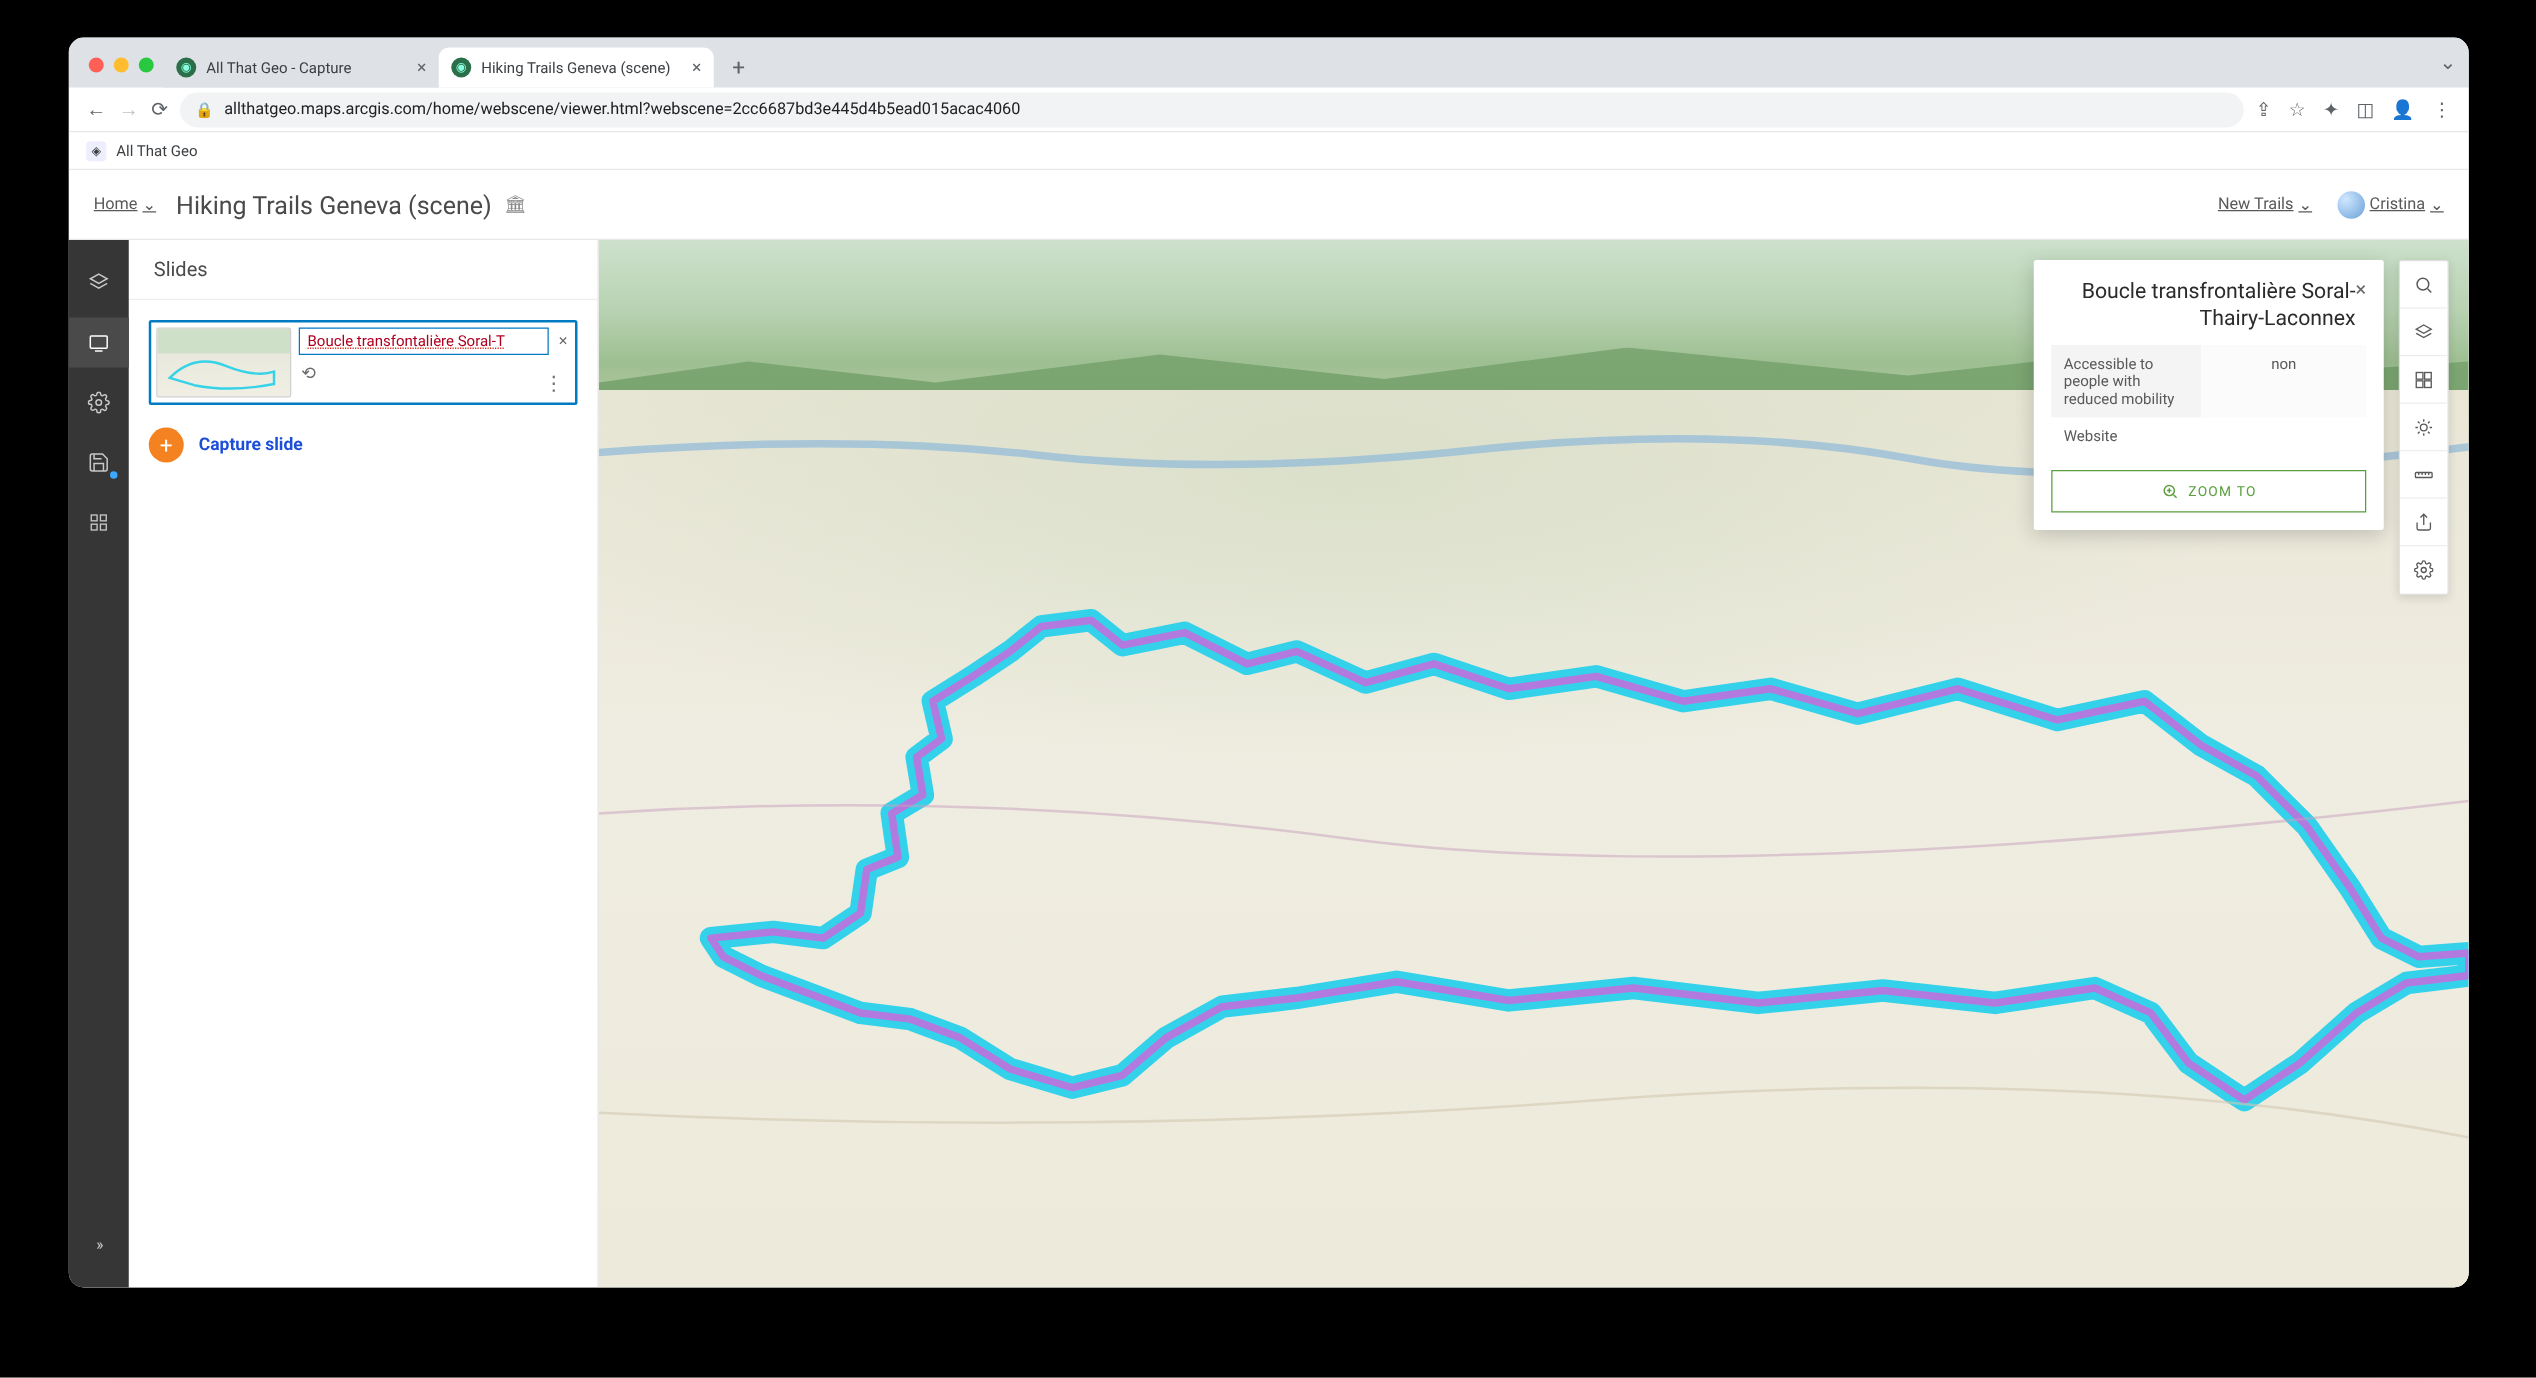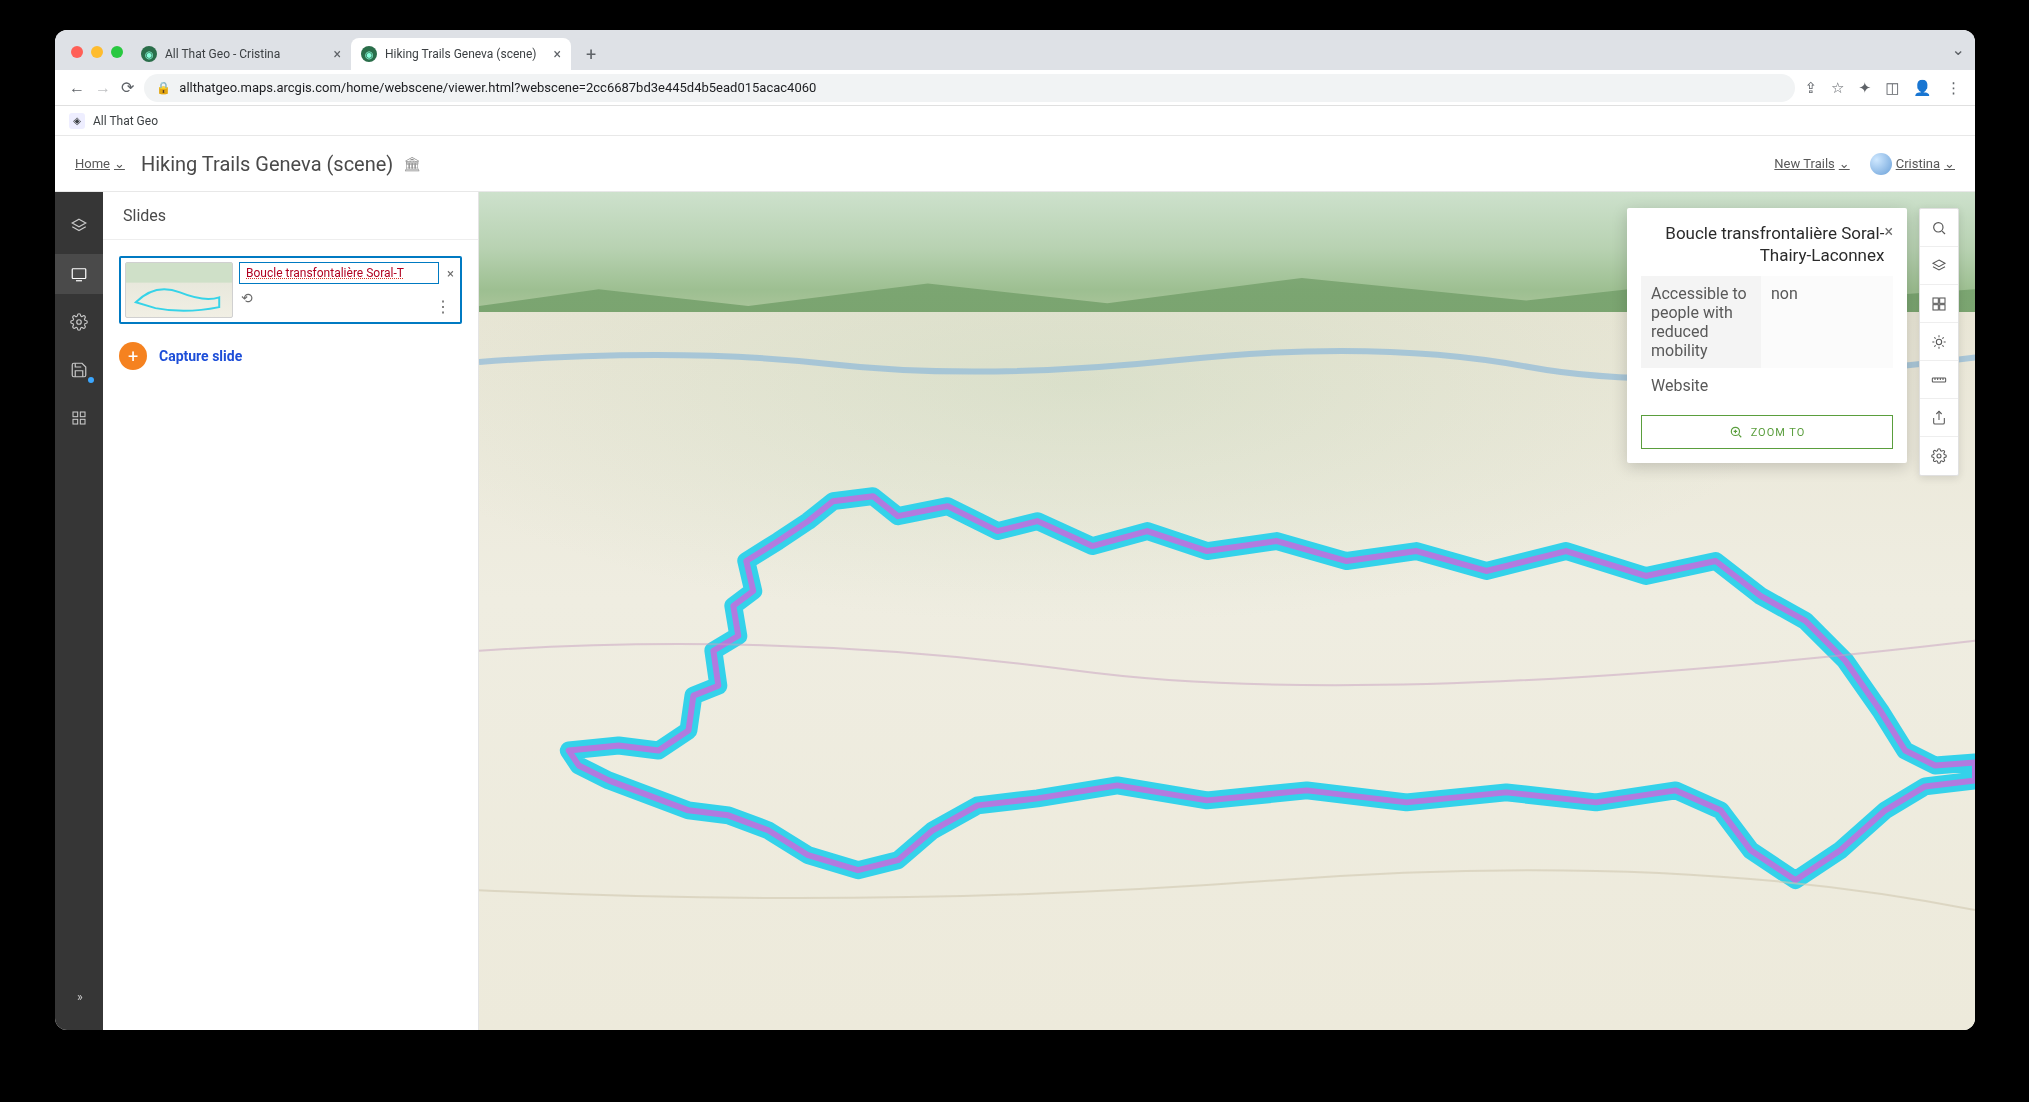--- a/index.html
+++ b/index.html
@@ -99,24 +99,24 @@
     radial-gradient(ellipse 1200px 400px at 40% 10%,rgba(170,200,160,.25),transparent 60%),
     linear-gradient(#e9e6d6,#efede1 40%,#edeadb);}
   .river{position:absolute;left:0;right:0;top:150px;height:40px;}
   .trail{position:absolute;inset:0;}
 
   
   .popup{position:absolute;top:16px;right:68px;width:280px;background:#fff;box-shadow:0 4px 16px rgba(0,0,0,.18);border-radius:2px;overflow:hidden;}
   .popup-hdr{display:flex;align-items:flex-start;padding:14px 14px 10px;}
   .popup-title{font-size:17px;color:#2b2b2b;line-height:1.3;flex:1;text-align:right;}
   .popup-x{color:#6b6b6b;font-size:16px;}
-  .popup-tbl{margin:0 14px 12px;font-size:16px;}
+  .popup-tbl{margin:0 14px 12px;font-size:12px;}
   .popup-tbl .row{display:flex;}
   .popup-tbl .cell-l{width:120px;padding:8px 10px;background:#f4f4f4;color:#595959;}
-  .popup-tbl .cell-r{flex:1;padding:8px 10px;background:#fbfbfb;color:#595959;}
+  .popup-tbl .cell-r{flex:1;padding:8px 10px;background:#fbfbfb;color:#595959;text-align:center;}
   .popup-tbl .row.alt .cell-l{background:#fff;} .popup-tbl .row.alt .cell-r{background:#fff;}
   .zoom-btn{margin:0 14px 14px;border:1px solid #5a9e3d;color:#5a9e3d;height:34px;display:flex;align-items:center;justify-content:center;gap:8px;font-size:11px;letter-spacing:1px;cursor:pointer;}
 
   
   .rtool{position:absolute;top:16px;right:16px;width:40px;background:#fff;border:1px solid #e0e0e0;border-radius:2px;display:flex;flex-direction:column;box-shadow:0 2px 8px rgba(0,0,0,.12);}
   .rtool .tbtn{height:38px;display:flex;align-items:center;justify-content:center;color:#595959;border-bottom:1px solid #eee;cursor:pointer;}
   .rtool .tbtn:last-child{border-bottom:none;}
 
   svg{display:block;}
 </style>
@@ -126,21 +126,21 @@
 <div class="window">
 
   <div class="tabbar">
     <div class="traffic">
       <div class="dot r"></div>
       <div class="dot y"></div>
       <div class="dot g"></div>
     </div>
     <div class="tab">
       <span class="favi">◉</span>
-      <span>All That Geo - Cristina</span>
+      <span>All That Geo - Capture</span>
       <span class="close">×</span>
     </div>
     <div class="tab active">
       <span class="favi">◉</span>
       <span>Hiking Trails Geneva (scene)</span>
       <span class="close">×</span>
     </div>
     <div class="newtab">+</div>
     <div class="chev">⌄</div>
   </div>

